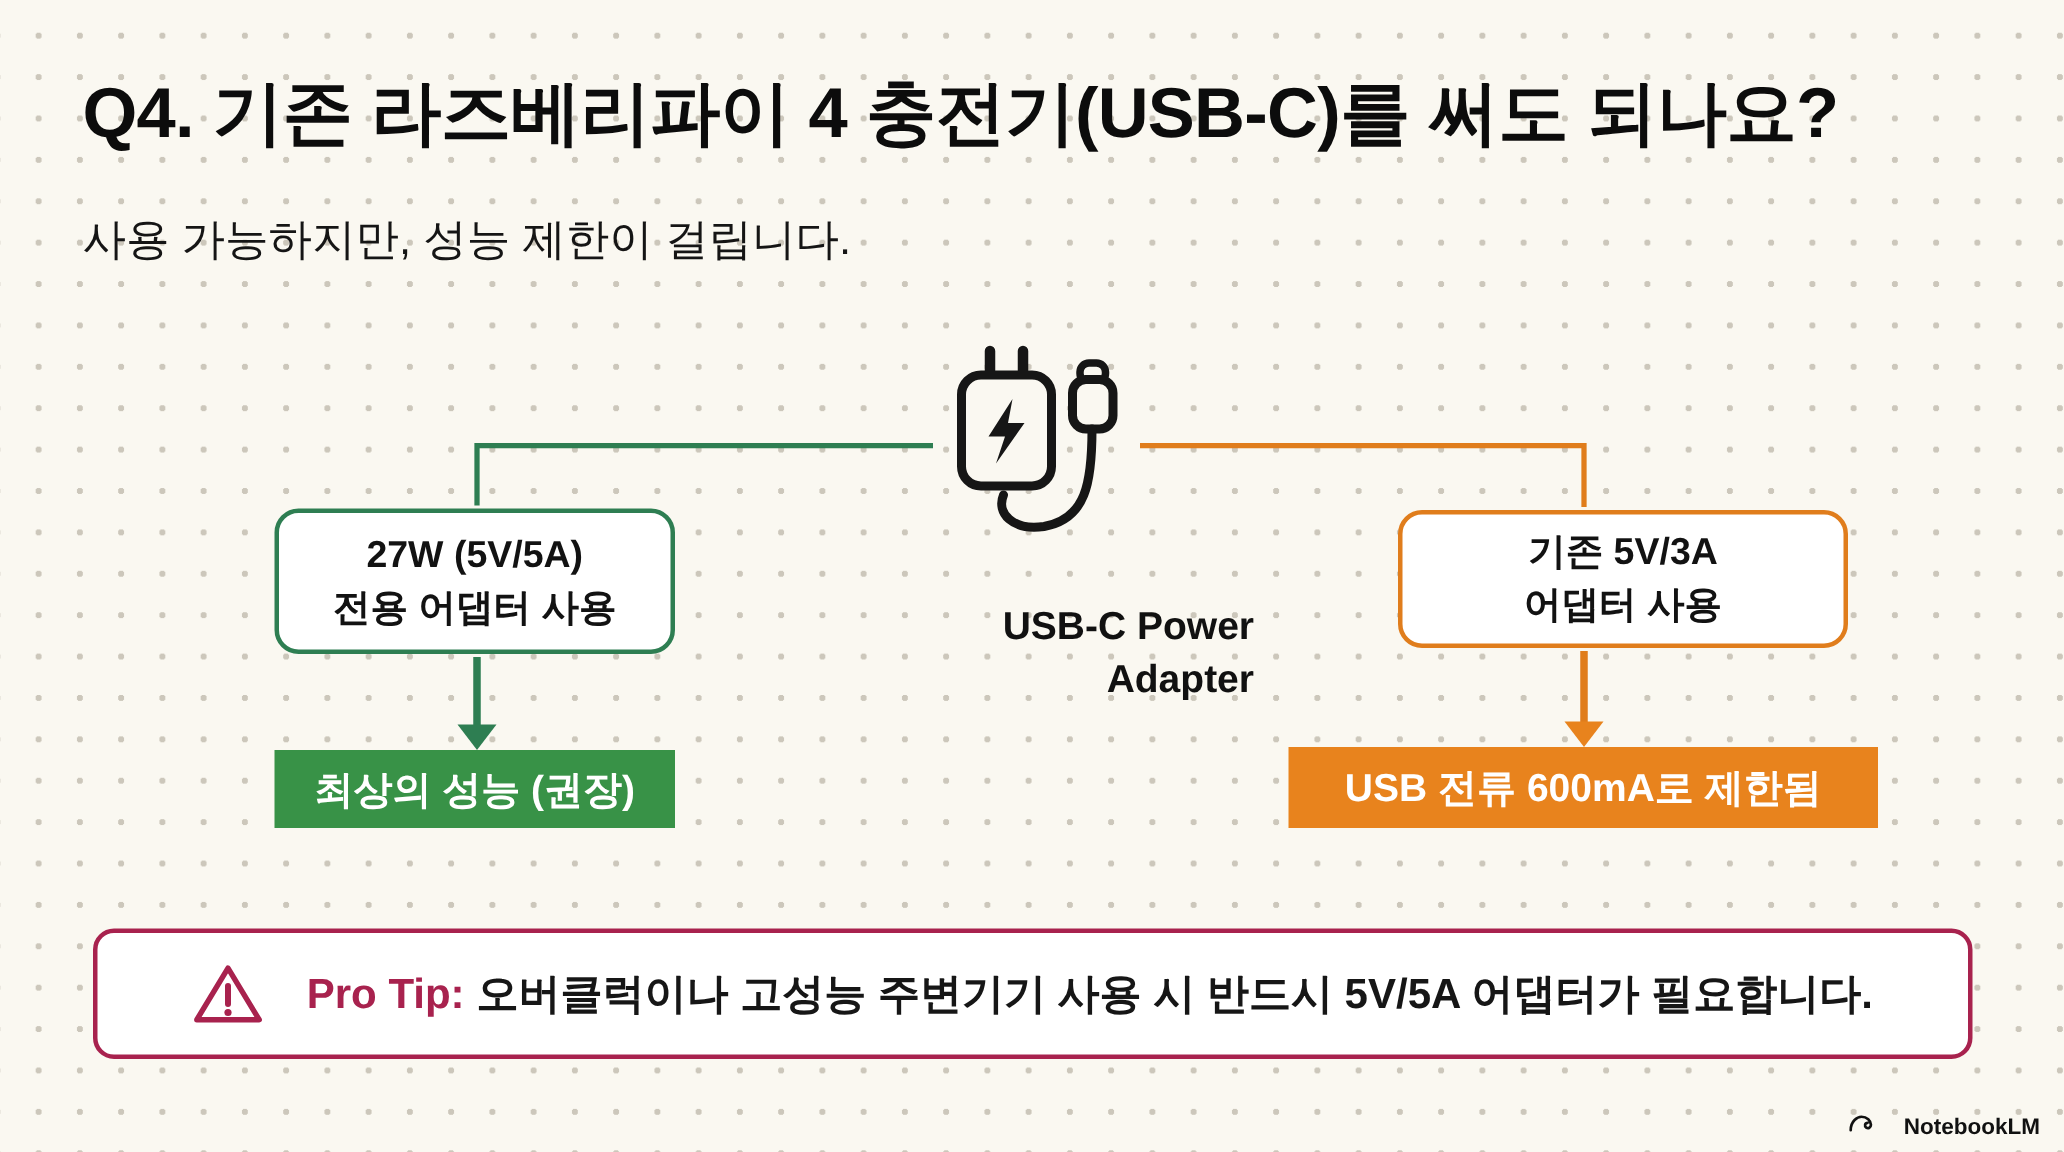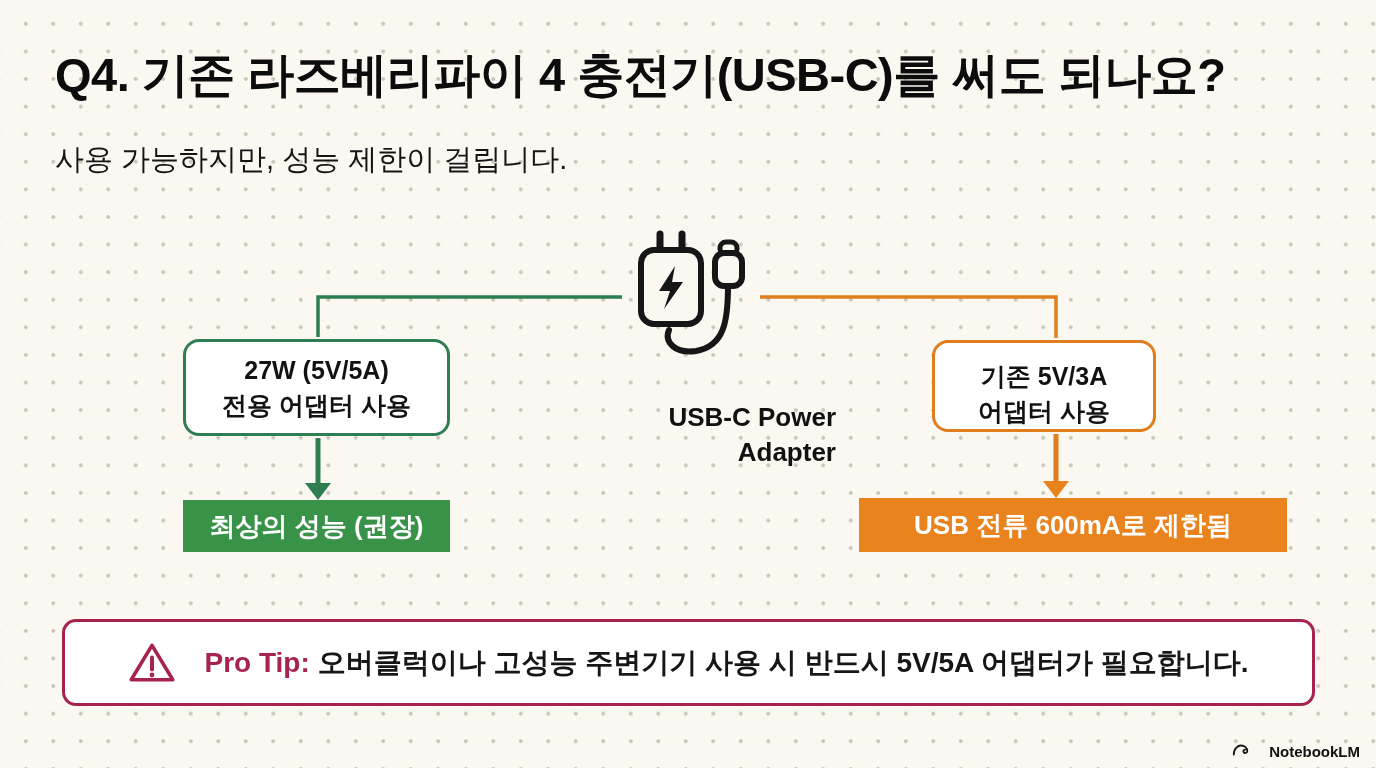--- a/index.html
+++ b/index.html
@@ -30,29 +30,29 @@
     position:absolute; left:536px; top:400px; width:300px;
     text-align:right; font-size:26px; font-weight:700; color:#111; line-height:1.35;
   }
 
   .option-box {
     position:absolute; background:#ffffff; border-radius:16px;
     display:flex; flex-direction:column; align-items:center; justify-content:center;
     font-size:25px; font-weight:600; color:#121212; text-align:center; line-height:1.4;
   }
   .option-left  { left:183px; top:339px; width:267px; height:97px; border:3.5px solid #2e7e52; }
-  .option-right { left:932px; top:340px; width:224px; height:92px; border:3.5px solid #e07d1c;justify-content:flex-end; }
+  .option-right { left:932px; top:340px; width:300px; height:92px; border:3.5px solid #e07d1c; }
 
   .result-box {
     position:absolute; border-radius:0;
     display:flex; align-items:center; justify-content:center;
     color:#ffffff; font-weight:700; font-size:26px; white-space:nowrap;
   }
   .result-left  { left:183px; top:500px; width:267px; height:52px; background:#389247; }
-  .result-right { left:859px; top:498px; width:428px; height:54px; background:#e8831d; }
+  .result-right { left:859px; top:498px; width:393px; height:54px; background:#e8831d; }
 
   .pro-tip {
     position:absolute; left:62px; top:619px; width:1253px; height:87px;
     background:#ffffff; border:3px solid #a8224e; border-radius:14px;
     display:flex; align-items:center; justify-content:center; gap:28px;
   }
   .pro-tip-icon { flex:0 0 auto; width:48px; height:44px; }
   .pro-tip-textline { font-size:28px; font-weight:600; color:#161616; }
   .pro-tip-label { color:#a8224e; font-weight:800; margin-right:8px; }
 

